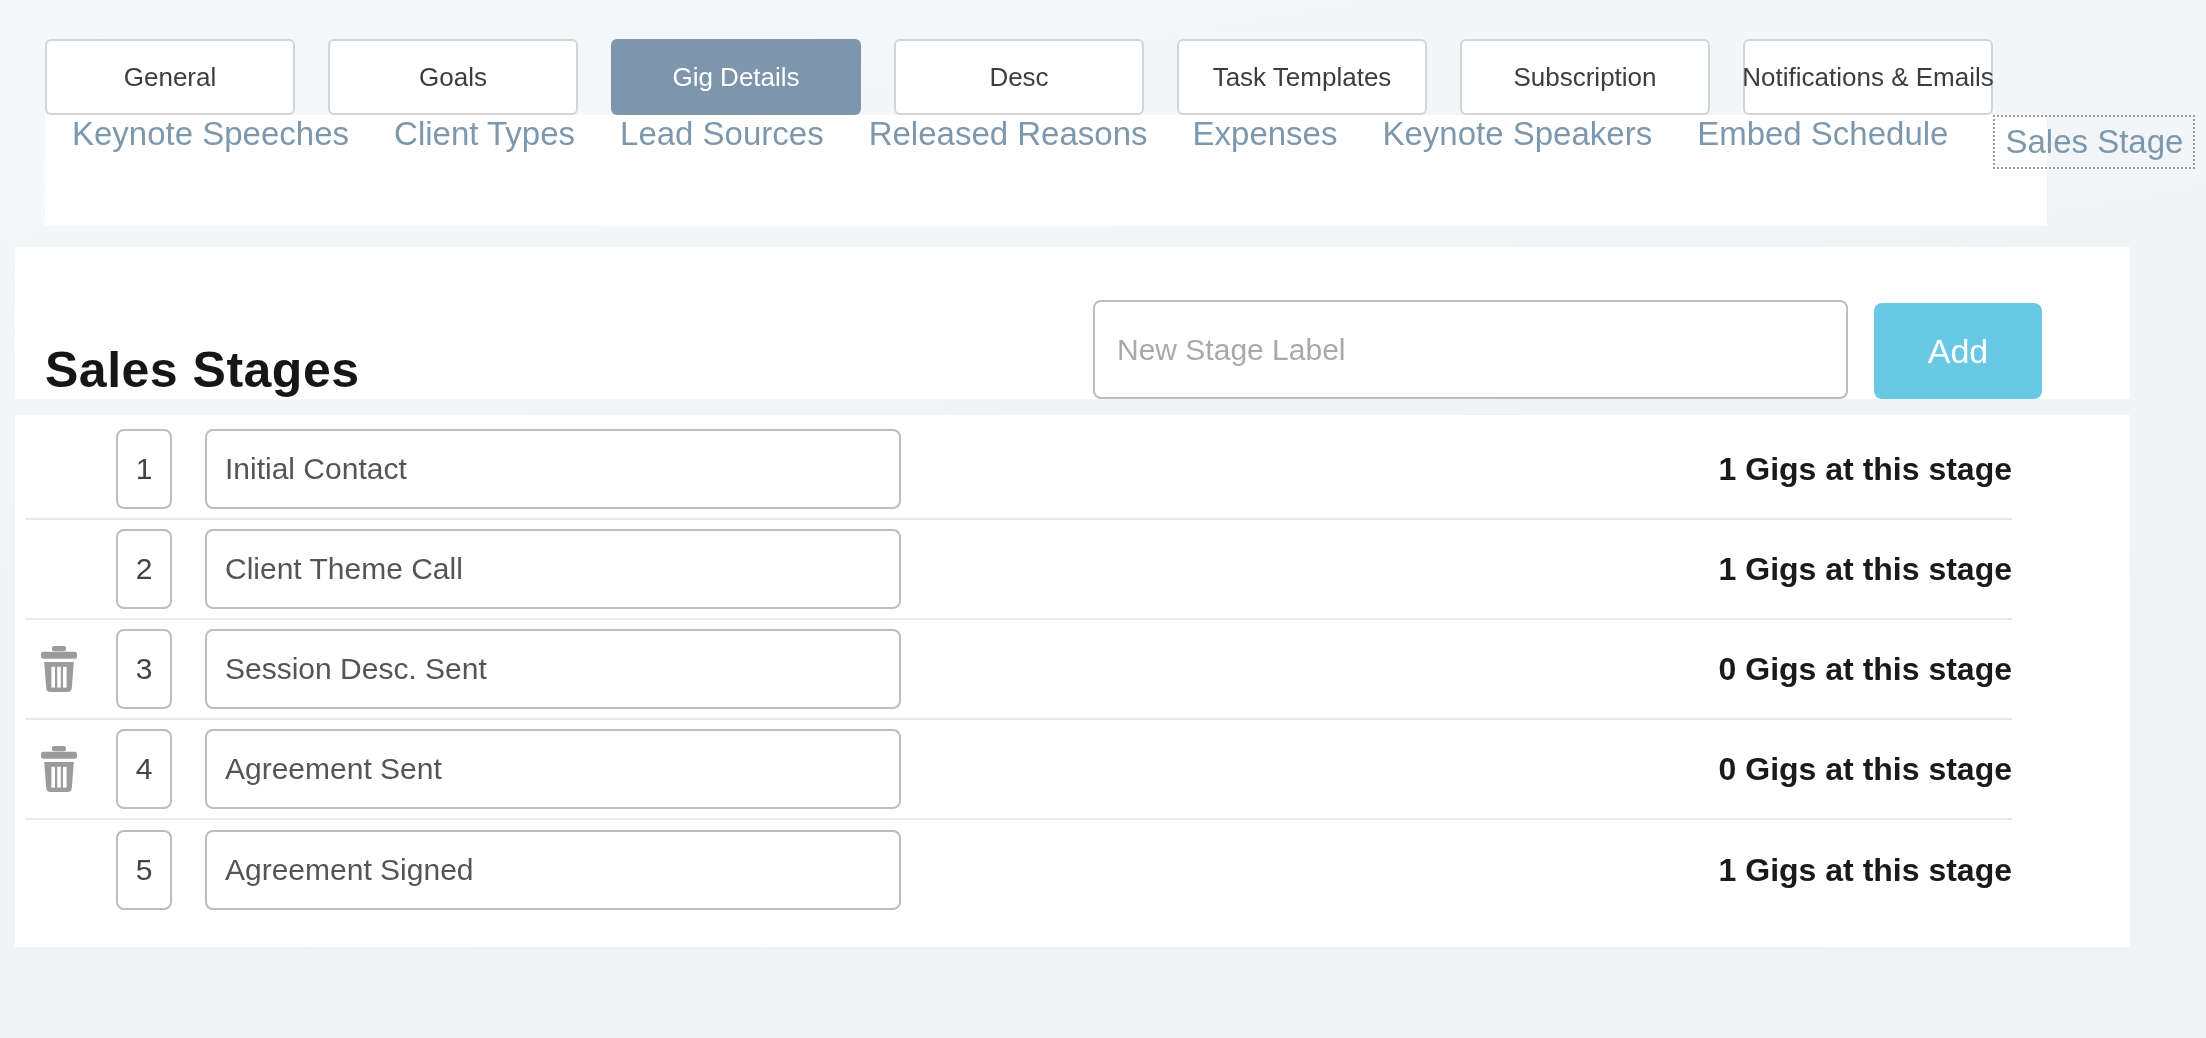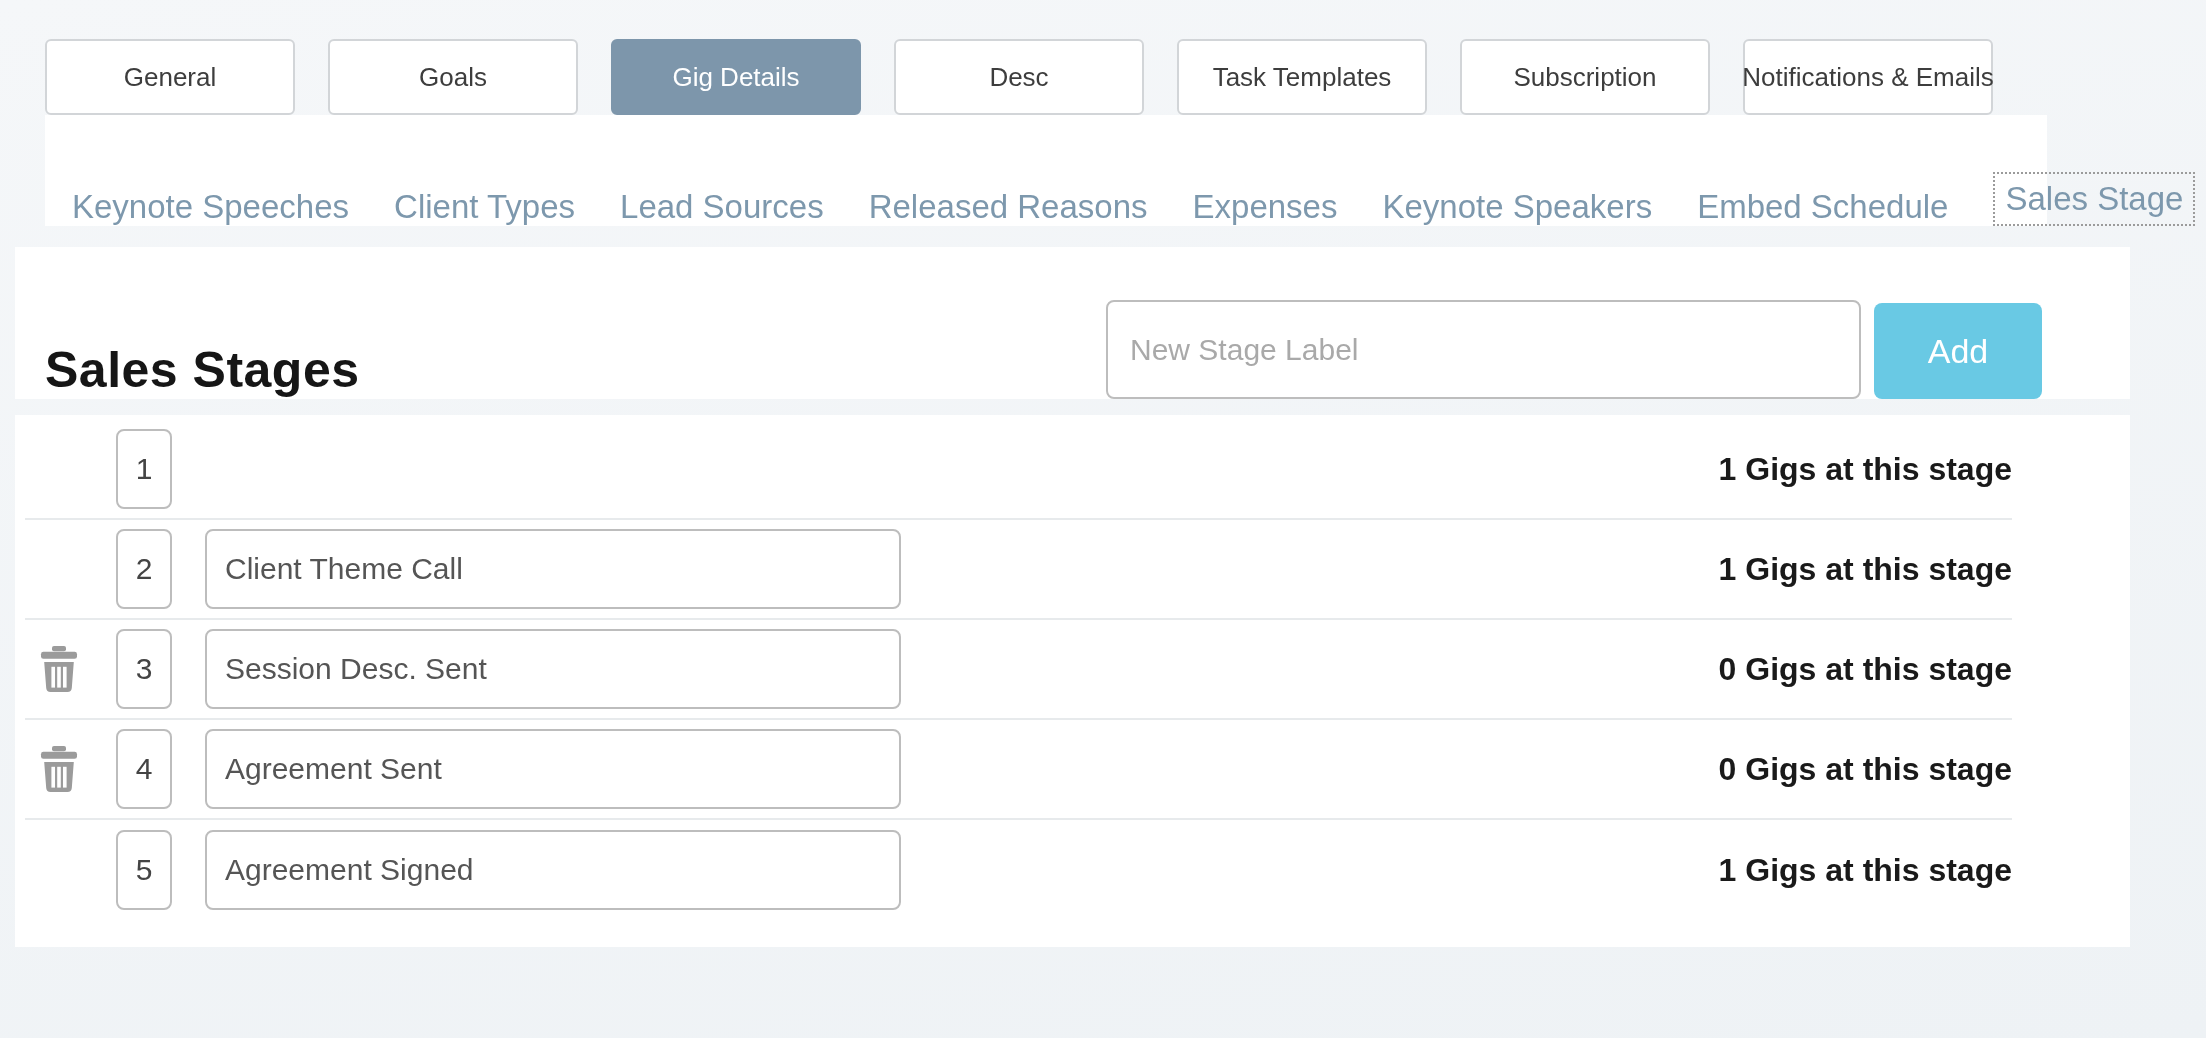--- a/index.html
+++ b/index.html
@@ -39,21 +39,21 @@
     text-align: right;
   }
 
   
   .subnav {
     margin-left: 45px;
     width: 2002px;
     height: 111px;
     background: #ffffff;
     display: flex;
-    align-items: flex-end;
+    align-items: flex-start;
     padding-left: 27px;
     gap: 45px;
   }
   .subnav-link {
     font-size: 33px;
     color: #7d98ad;
     cursor: pointer;
     white-space: nowrap;
   }
   .subnav-link.active {
@@ -89,21 +89,21 @@
     border-radius: 8px;
     font-size: 30px;
     color: #555555;
     padding: 0 22px;
     font-family: inherit;
     outline: none;
     background: #ffffff;
   }
   .new-stage-input::placeholder { color: #a9a9a9; }
   .add-btn {
-    margin-left: 13px;
+    margin-left: 26px;
     width: 168px;
     height: 96px;
     background: #69c9e4;
     color: #ffffff;
     font-size: 34px;
     border: none;
     border-radius: 8px;
     cursor: pointer;
     font-family: inherit;
   }
@@ -207,20 +207,21 @@
     <button class="add-btn">Add</button>
   </div>
 
   <div class="gap-xs"></div>
 
   <div class="panel-list">
 
     <div class="stage-row">
       <div class="trash-slot"></div>
       <input class="order-input" type="text" value="1" style="">
+      <input class="label-input" type="text" value="Initial Contact" style="">
       <div class="gigs-count">1 Gigs at this stage</div>
     </div>
 
     <div class="stage-row">
       <div class="trash-slot"></div>
       <input class="order-input" type="text" value="2" style="">
       <input class="label-input" type="text" value="Client Theme Call" style="">
       <div class="gigs-count">1 Gigs at this stage</div>
     </div>
 

